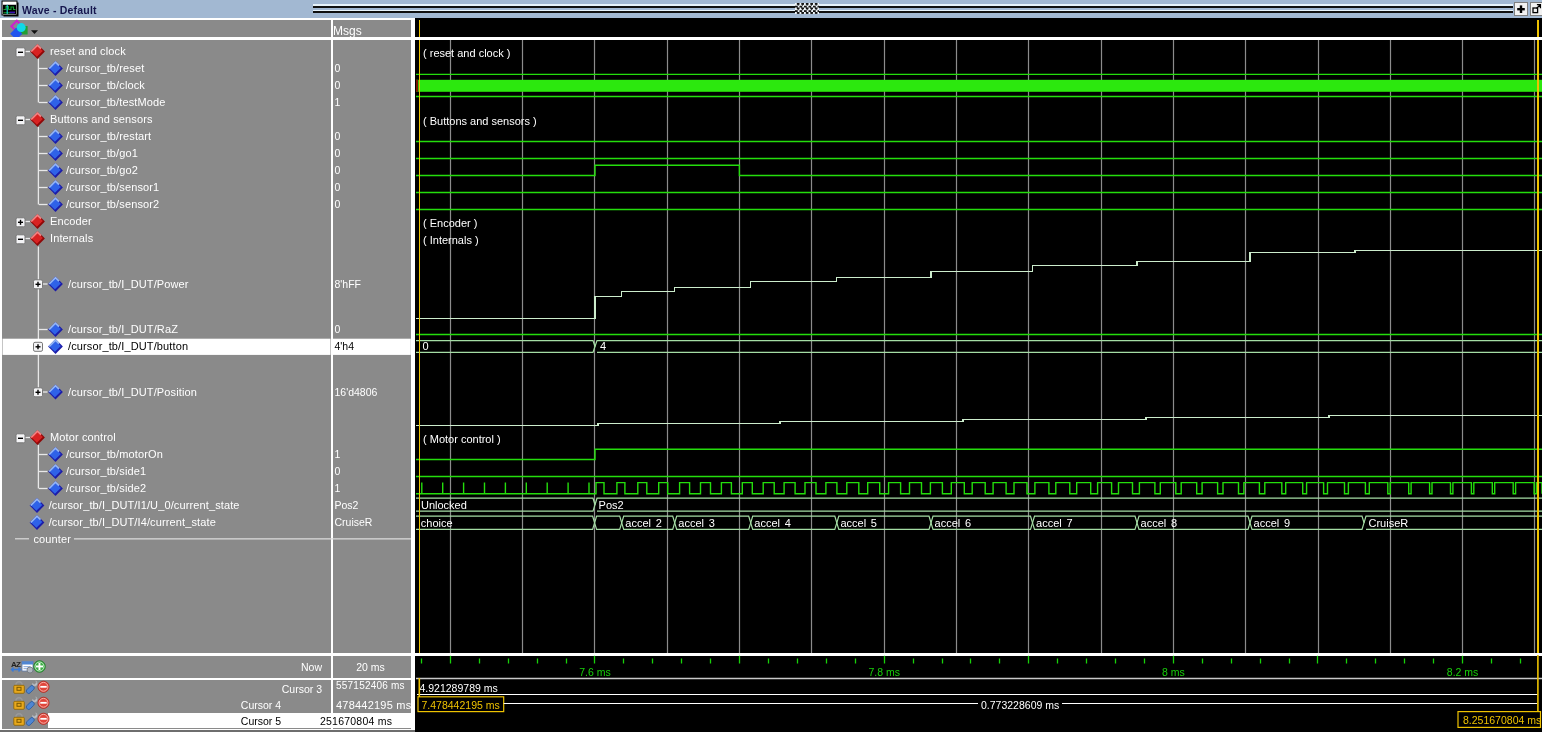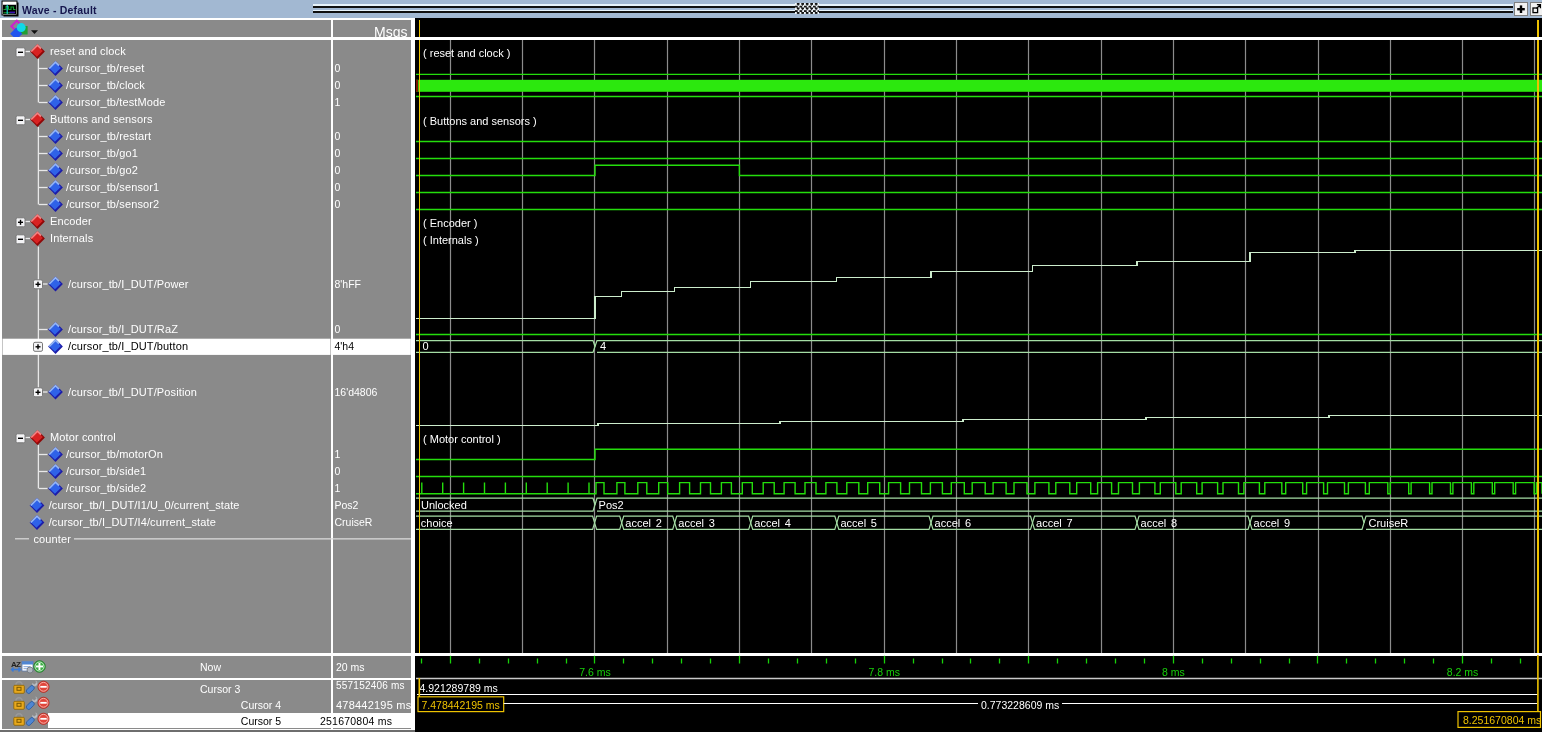--- a/index.html
+++ b/index.html
@@ -28,21 +28,21 @@
 <svg style="position:absolute;left:1514px;top:2px" width="28" height="15" viewBox="0 0 28 15">
       <rect x="0.5" y="0.5" width="13" height="13" fill="#f2f2f2" stroke="#808080" stroke-width="1"></rect>
       <rect x="3.2" y="6" width="7.6" height="2.4" fill="#000"></rect>
       <rect x="5.8" y="3.4" width="2.4" height="7.6" fill="#000"></rect>
       <rect x="16.5" y="0.5" width="13" height="13" fill="#f2f2f2" stroke="#808080" stroke-width="1"></rect>
       <rect x="19" y="6" width="4.6" height="4.6" fill="none" stroke="#000" stroke-width="1.3"></rect>
       <path d="M22.5,6.5 l3.6,-3.6 m-3.2,-0.2 h3.5 v3.5" stroke="#000" stroke-width="1.3" fill="none"></path>
     </svg>
 <div class="abs" style="left:0;top:18px;width:415px;height:714px;background:#8a8a8a"></div>
 <div class="abs" style="left:0;top:18.2px;width:415px;height:1.4px;background:#fff"></div>
-<div class="abs" style="left:333px;top:24px;width:74.5px;text-align:right;font-size:14px;color:#fff">Msgs</div>
+<div class="abs" style="left:333px;top:24px;width:74.5px;text-align:left;font-size:12px;color:#fff">Msgs</div>
 <svg style="position:absolute;left:0;top:0" width="60" height="45" viewBox="0 0 60 45">
       <polygon points="16.8,20.8 22.6,26.6 17.2,32 11.4,26.2" fill="none" stroke="#cc22cc" stroke-width="2.1"></polygon>
       <rect x="19.6" y="26" width="8" height="8.5" fill="#22a033"></rect>
       <polygon points="16.3,27.6 22.4,33.7 16.3,39.8 10.2,33.7" fill="#2255ee"></polygon>
       <circle cx="21.2" cy="27.6" r="4.5" fill="#10d8e8"></circle>
       <polygon points="31,30.2 38,30.2 34.5,34" fill="#111"></polygon>
     </svg>
 <div class="abs" style="left:0;top:18px;width:2.4px;height:714px;background:#fff"></div>
 <div class="abs" style="left:330.5px;top:18px;width:2.2px;height:714px;background:#fff"></div>
 <div class="abs" style="left:410.8px;top:18px;width:4.4px;height:714px;background:#fff"></div>
@@ -305,23 +305,23 @@
 <div class="abs" style="left:0;top:653px;width:1542px;height:2.6px;background:#fff"></div>
 <div class="abs" style="left:0;top:655.6px;width:415px;height:76.4px;background:#8a8a8a"></div>
 <div class="abs" style="left:0;top:678.3px;width:415px;height:1.7px;background:#fff"></div>
 <div class="abs" style="left:0;top:655px;width:2.4px;height:77px;background:#fff"></div>
 <div class="abs" style="left:330.5px;top:655px;width:2.2px;height:77px;background:#fff"></div>
 <div class="abs" style="left:410.8px;top:655px;width:4.4px;height:77px;background:#fff"></div>
 <div class="abs" style="left:48px;top:713.2px;width:282.5px;height:15.2px;background:#fff"></div>
 <div class="abs" style="left:332.7px;top:713.2px;width:78.1px;height:15.2px;background:#fff"></div>
 <div class="abs" style="left:0;top:728.6px;width:415px;height:1.6px;background:#fff"></div>
 <div class="abs" style="left:0;top:730.2px;width:415px;height:1.8px;background:#6e6e6e"></div>
-<div class="abs" style="left:200px;top:661px;width:122px;font-size:10.5px;color:#fff">Now</div>
-<div class="abs" style="left:336px;top:661px;width:69px;text-align:left;font-size:10.5px;color:#fff">20 ms</div>
-<div class="abs" style="left:200px;top:683.3px;width:122px;text-align:left;font-size:10.5px;color:#fff">Cursor 3</div>
+<div class="abs" style="left:200px;top:661px;width:122px;text-align:right;font-size:10.5px;color:#fff">Now</div>
+<div class="abs" style="left:336px;top:661px;width:69px;text-align:center;font-size:10.5px;color:#fff">20 ms</div>
+<div class="abs" style="left:200px;top:683.3px;width:122px;text-align:right;font-size:10.5px;color:#fff">Cursor 3</div>
     <div class="abs" style="left:336px;top:680px;width:80px;white-space:nowrap;font-size:10px;letter-spacing:0.22px;color:#fff">557152406 ms</div>
 <div class="abs" style="left:200px;top:699.3px;width:122px;text-align:center;font-size:10.5px;color:#fff">Cursor 4</div>
     <div class="abs" style="left:336px;top:699.3px;width:80px;white-space:nowrap;font-size:11px;letter-spacing:0.22px;color:#fff">478442195 ms</div>
 <div class="abs" style="left:200px;top:715.3px;width:122px;text-align:center;font-size:10.5px;color:#000">Cursor 5</div>
     <div class="abs" style="left:320px;top:715.3px;width:80px;white-space:nowrap;font-size:10.5px;letter-spacing:0.22px;color:#000">251670804 ms</div>
 <svg style="position:absolute;left:0;top:653px" width="416" height="79" viewBox="0 653 416 79">
       <text x="11.0" y="667.0" font-size="8px" font-weight="bold" fill="#222" font-family="Liberation Sans">A</text>
       <text x="16.0" y="667.0" font-size="8px" font-weight="bold" fill="#222" font-family="Liberation Sans">Z</text>
       <path d="M11.5,669.5 h9 m-2,-2 l2,2 -2,2 m-5,-4 l-2,2 2,2" stroke="#3a7ad6" stroke-width="1.4" fill="none"></path>
       <rect x="22.0" y="661.5" width="11" height="9.5" fill="#ffffff" stroke="#5a7ab0" stroke-width="0.8"></rect>

